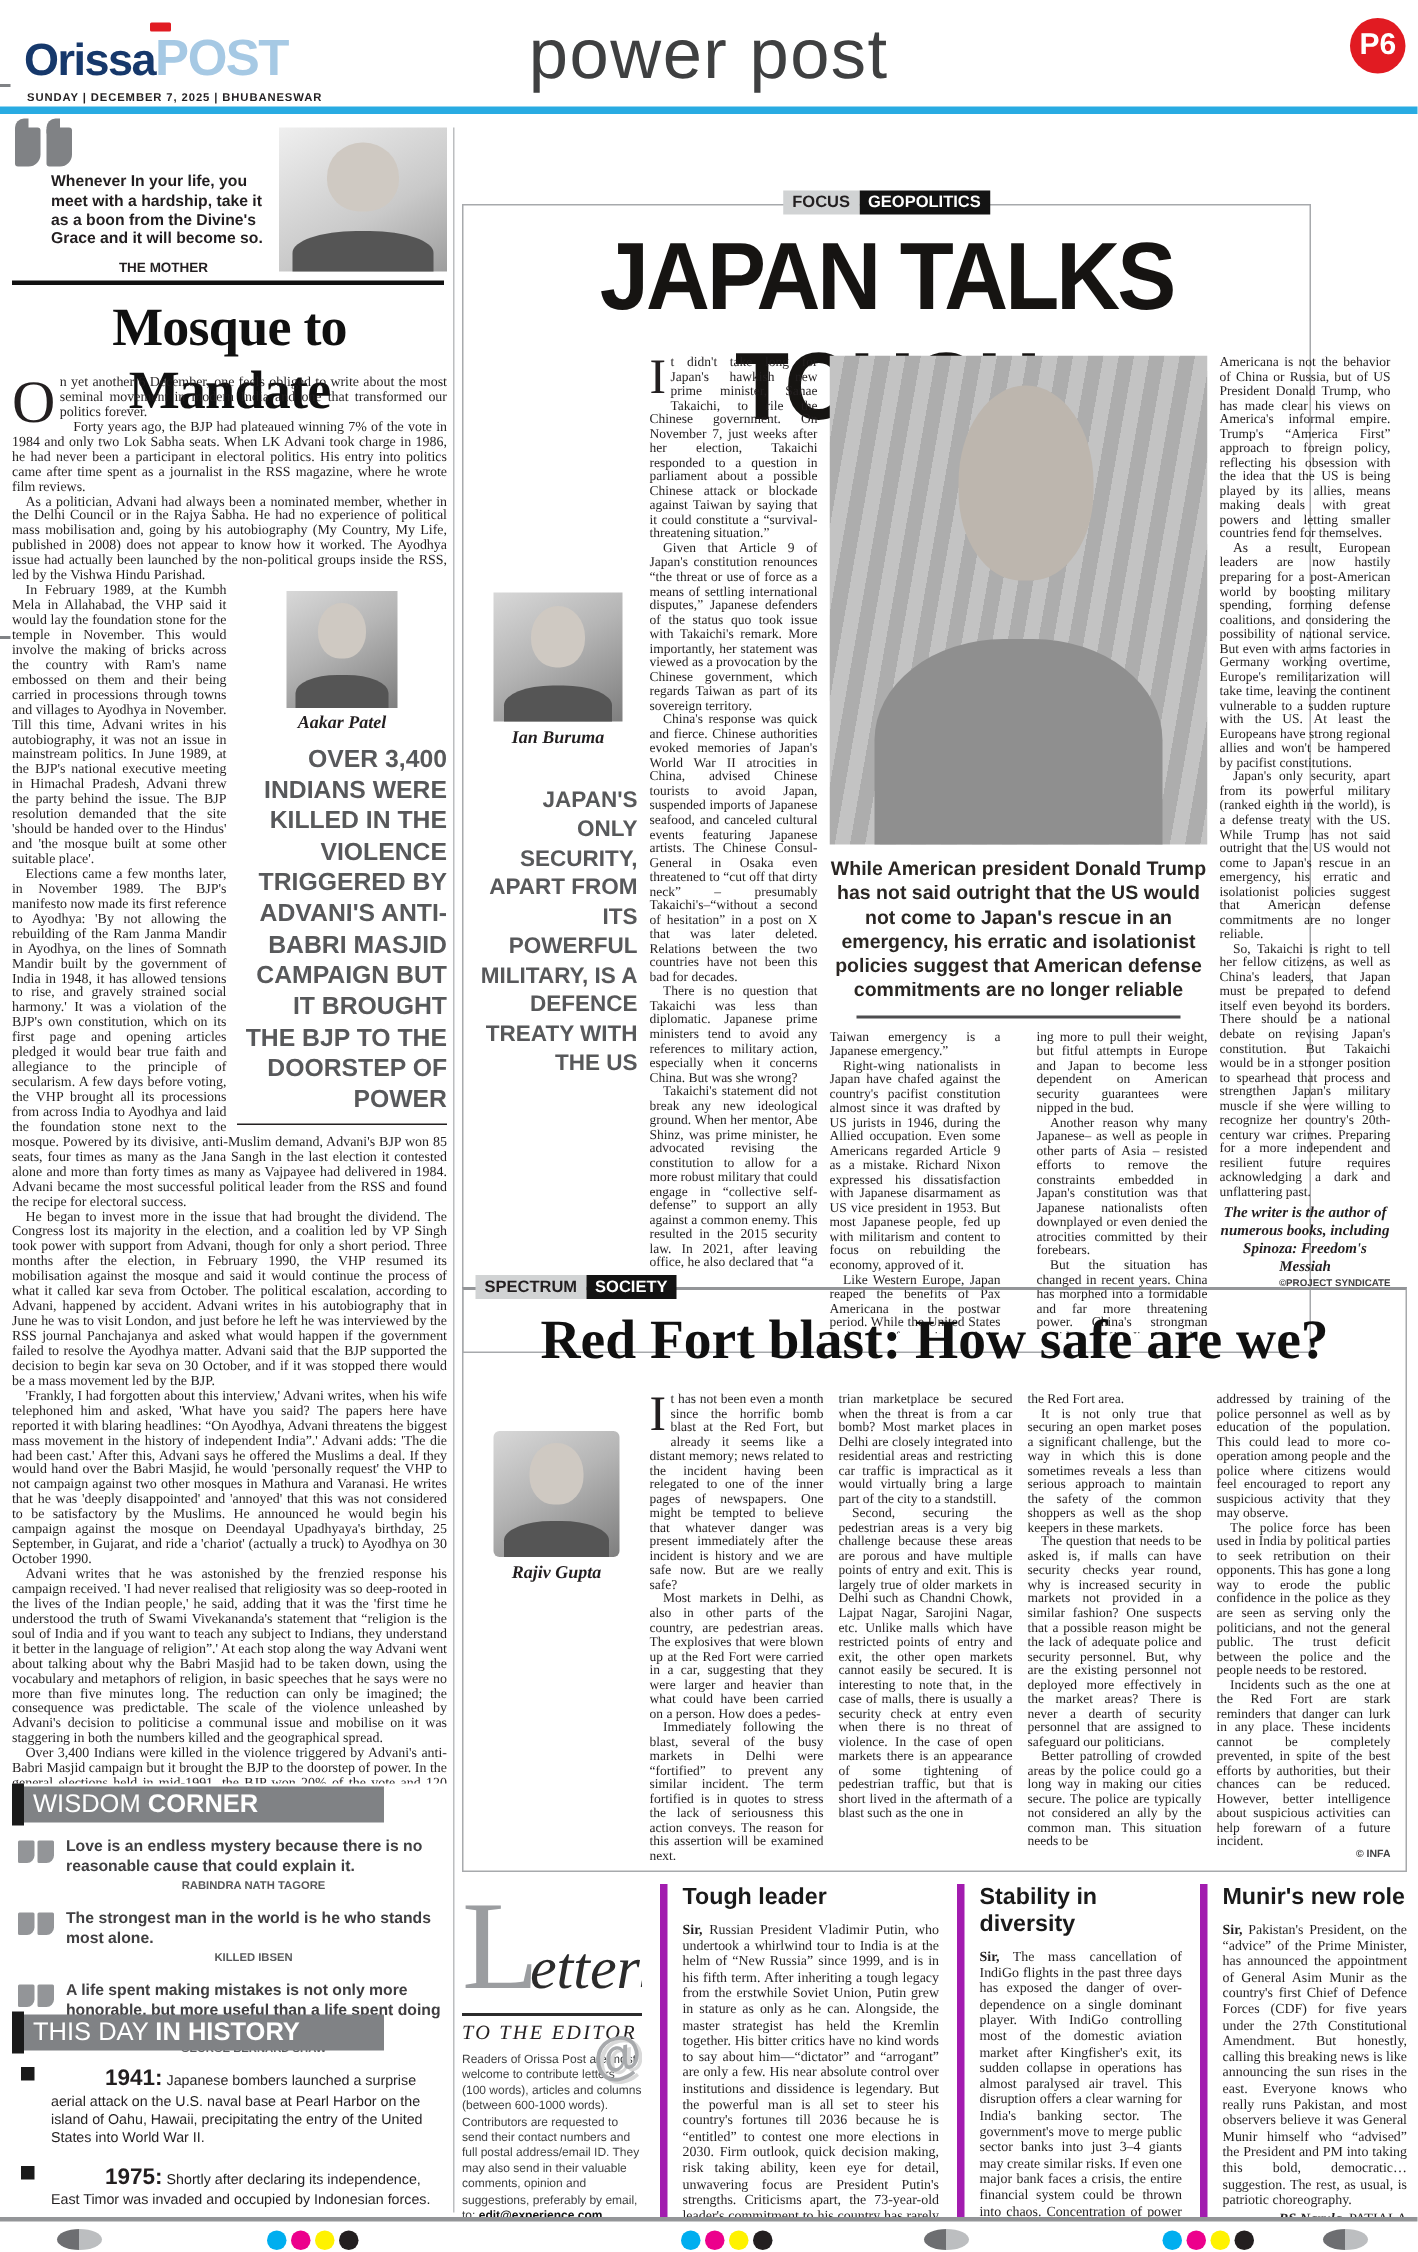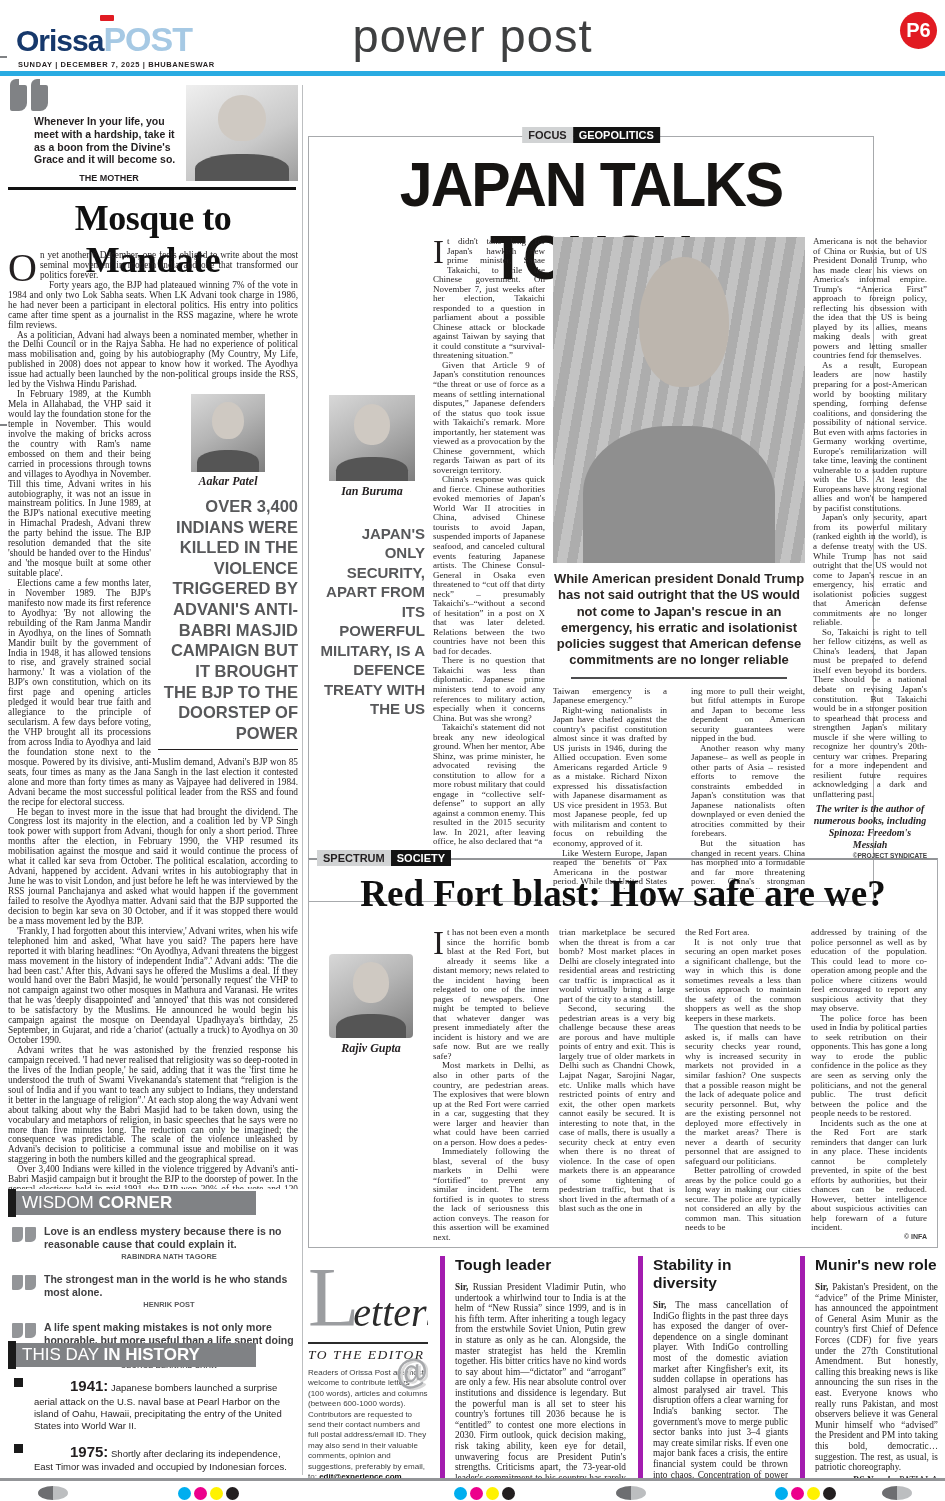--- a/index.html
+++ b/index.html
@@ -203,21 +203,21 @@
         </span>
       <div class="wq-text">Love is an endless mystery because there is no reasonable cause that could explain it.</div>
       <div class="wq-author">RABINDRA NATH TAGORE</div>
     </div>
     <div class="wq">
       <span class="wq-glyph">
           <i></i>
           <i></i>
         </span>
       <div class="wq-text">The strongest man in the world is he who stands most alone.</div>
-      <div class="wq-author">HENRIK POST</div>
+      <div class="wq-author">KILLED IBSEN</div>
     </div>
     <div class="wq">
       <span class="wq-glyph">
           <i></i>
           <i></i>
         </span>
       <div class="wq-text">A life spent making mistakes is not only more honorable, but more useful than a life spent doing nothing.</div>
       <div class="wq-author">GEORGE BERNARD SHAW</div>
     </div>
   </div>

